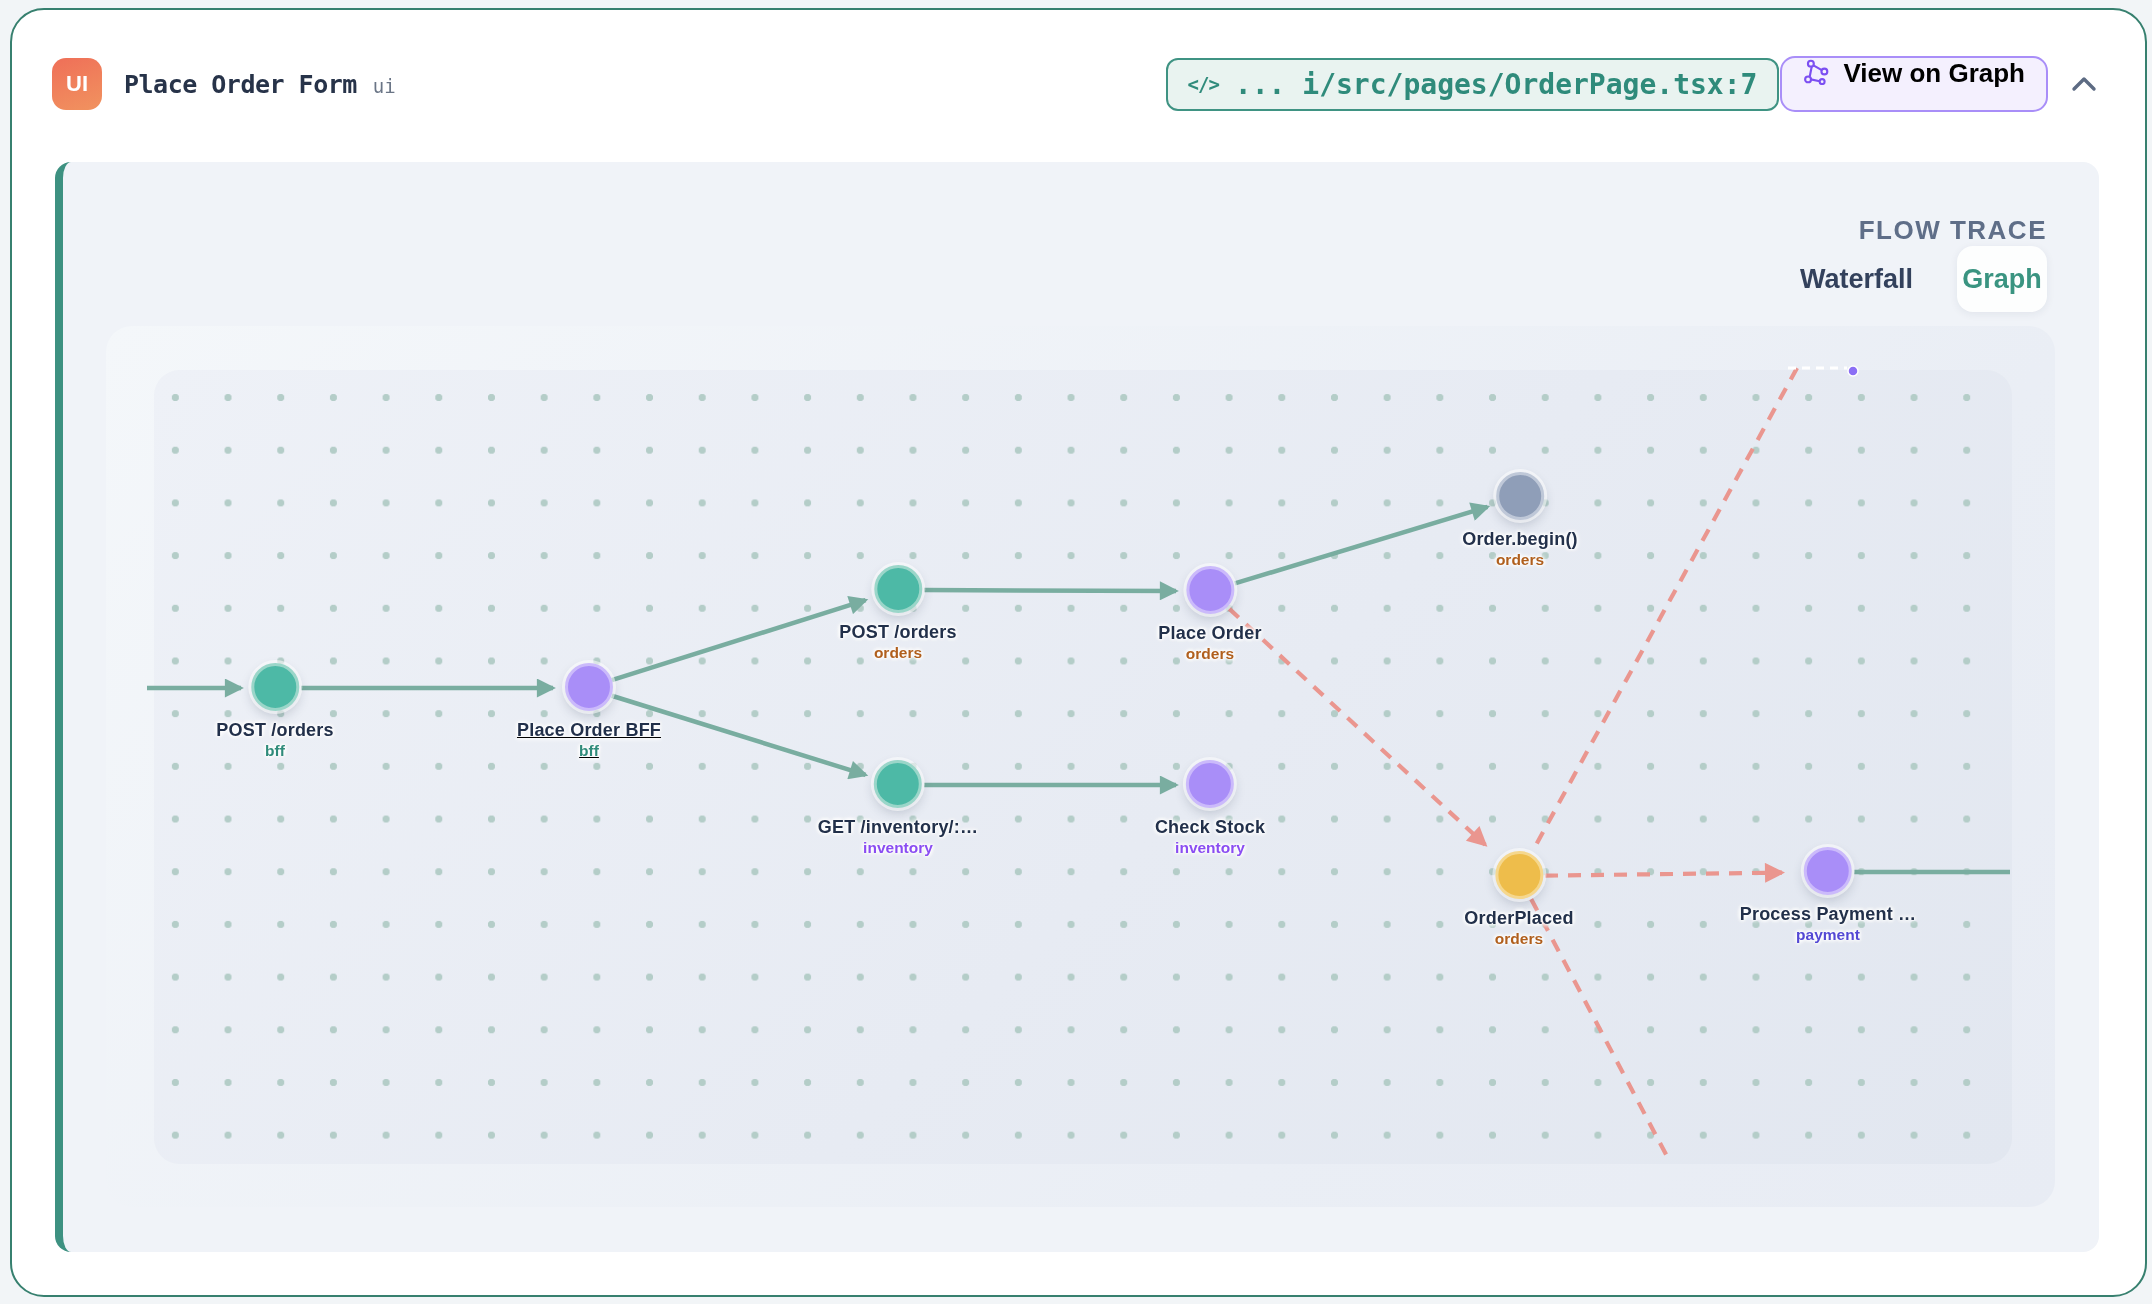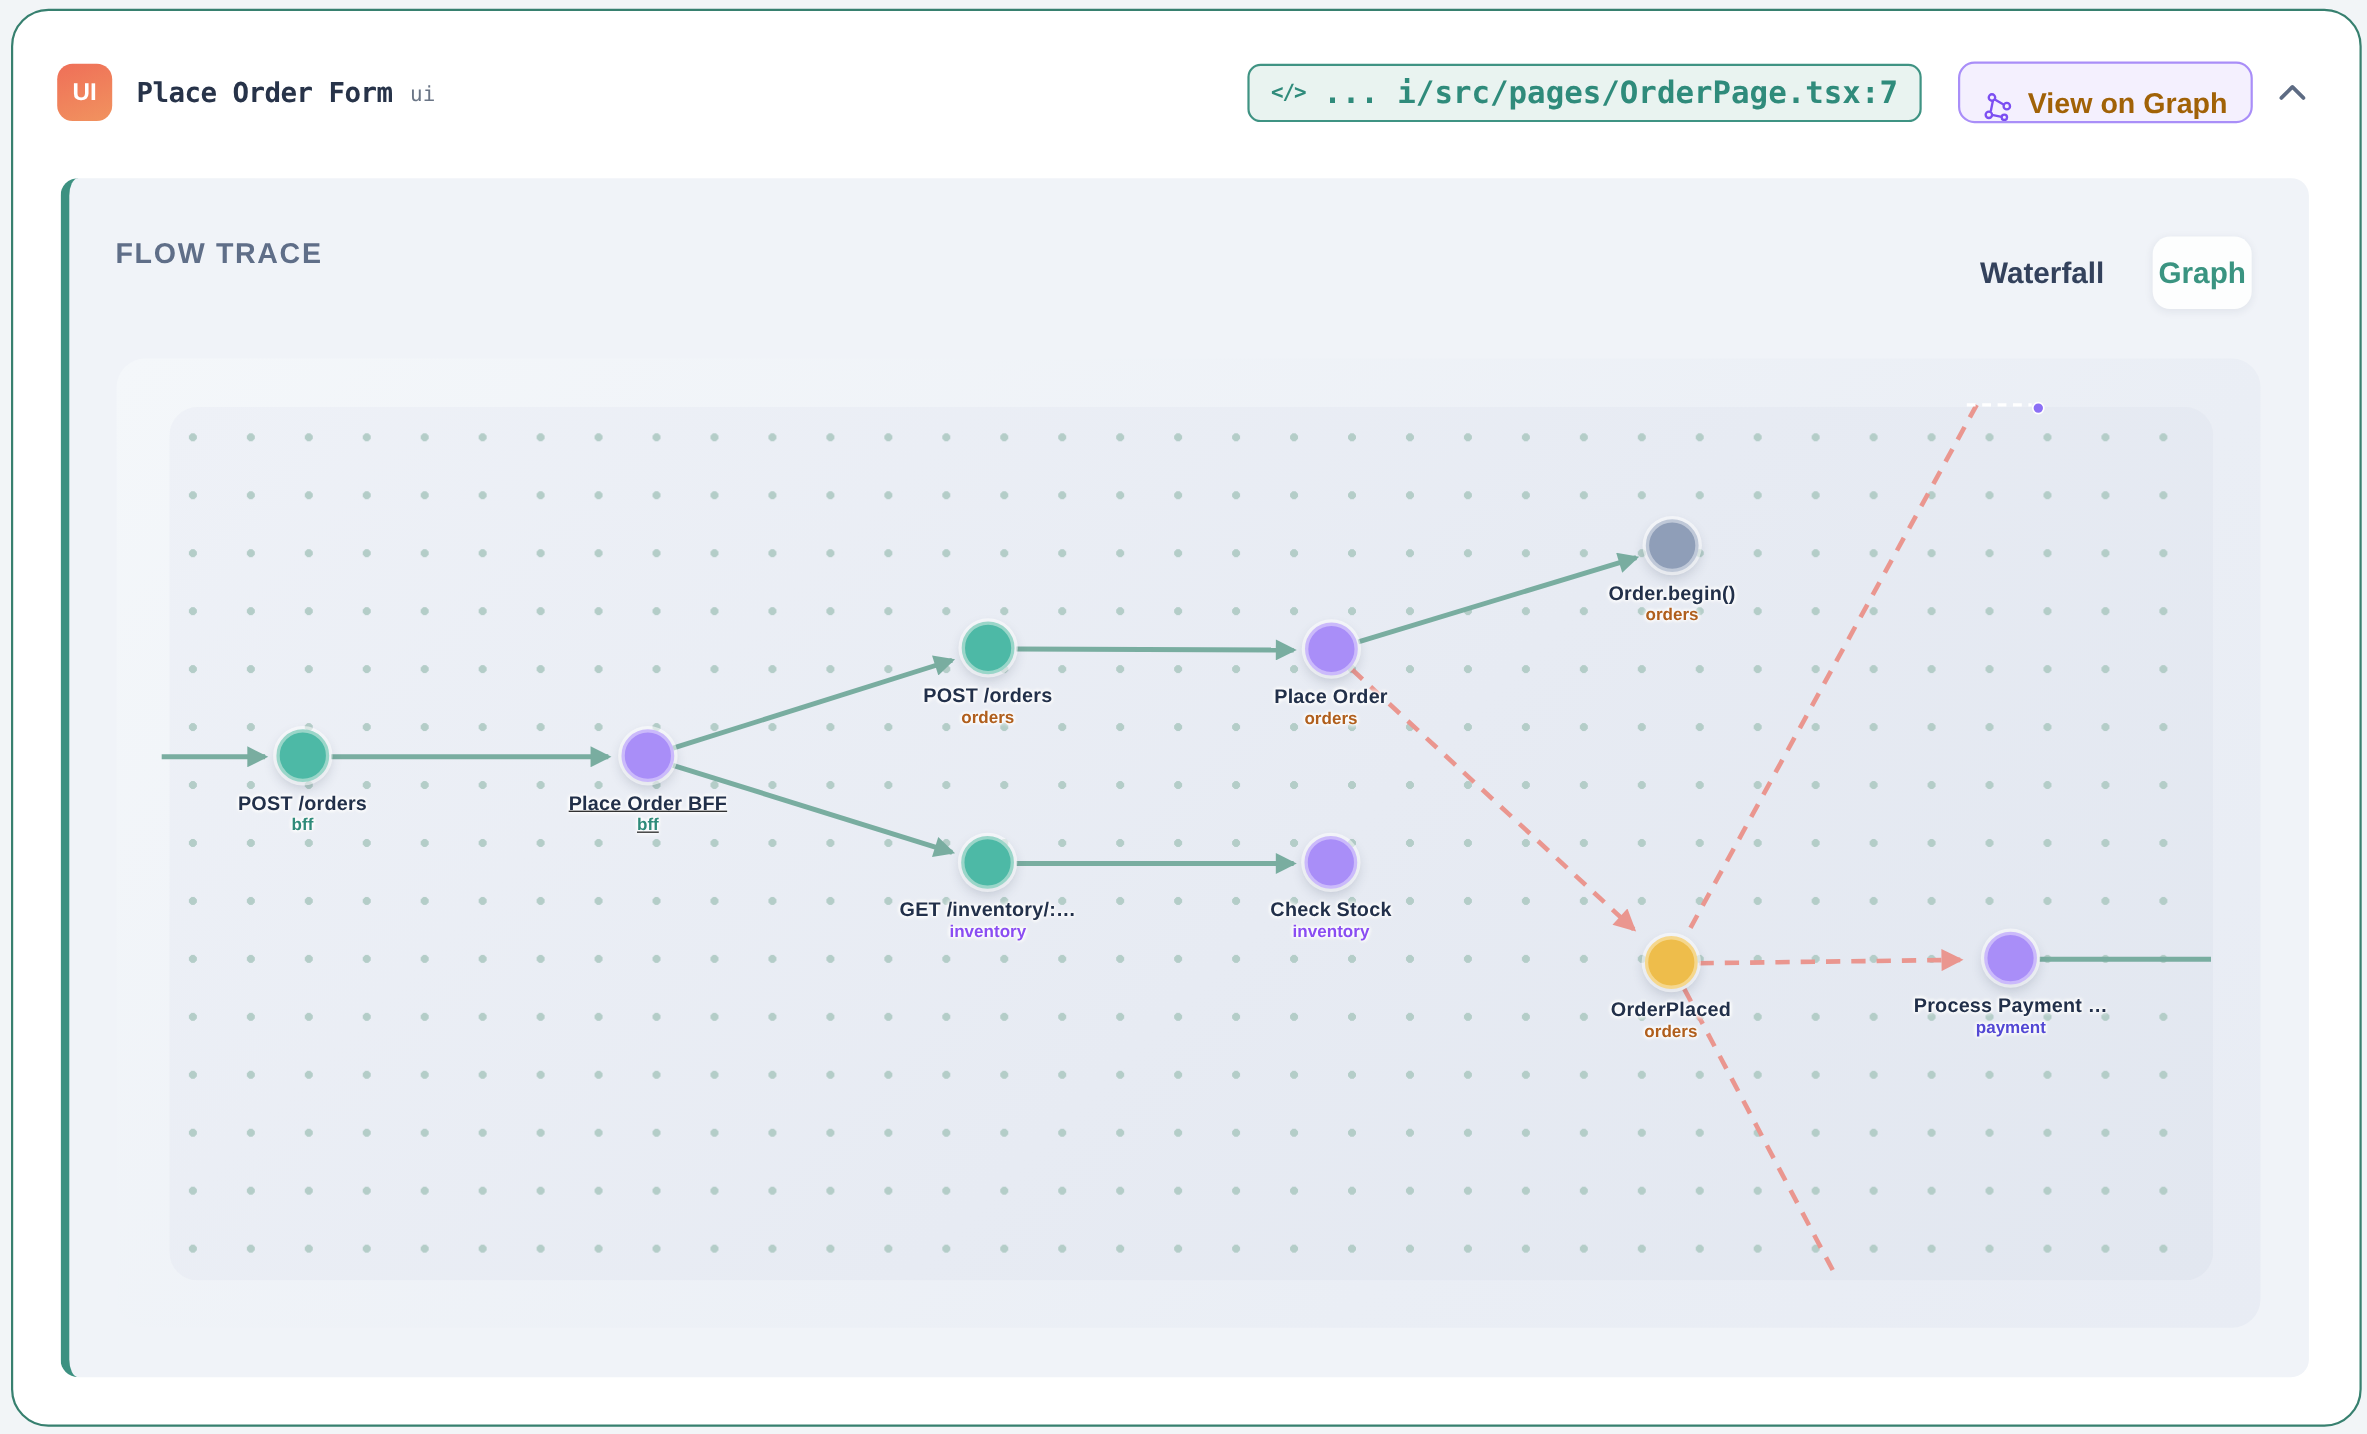--- a/index.html
+++ b/index.html
@@ -36,35 +36,35 @@
   }
   .hdr .spacer{flex:1;}
   .file-chip{
     height:53px;border:2px solid #3f9383;border-radius:12px;background:#e9f3f0;
     display:flex;align-items:center;padding:0 20px;gap:16px;cursor:pointer;
     font-family:"DejaVu Sans Mono",monospace;color:#2f8b7b;
   }
   .file-chip .code-ic{font-size:19px;font-weight:bold;letter-spacing:-1px;}
   .file-chip .path{font-size:28px;font-weight:bold;white-space:nowrap;}
   .graph-btn{
-    margin-left:33px;height:56px;border:2px solid #a98ef8;border-radius:15px;
-    background:#f4f0fe;display:flex;align-items:flex-end;padding:0 21px;gap:13px;
-    cursor:pointer;color:#a16207;font-weight:bold;font-size:26px;
+    margin-left:1px;height:56px;border:2px solid #a98ef8;border-radius:15px;
+    background:#f4f0fe;display:flex;align-items:flex-start;padding:0 21px;gap:13px;
+    cursor:pointer;color:#000000;font-weight:bold;font-size:26px;
     font-family:"Liberation Sans",sans-serif;white-space:nowrap;
   }
   .chev{margin-left:23px;display:flex;align-items:center;cursor:pointer;}
   
   .panel{
     position:absolute;left:43px;top:152px;width:2044px;height:1090px;
     background:#f0f3f8;border-left:8px solid #3d9181;border-radius:16px;
     box-sizing:border-box;
   }
   .panel-head{
-    position:absolute;left:42px;right:52px;top:53px;height:66px;
-    display:flex;align-items:flex-start;justify-content:space-between;
+    position:absolute;left:56px;right:52px;top:53px;height:66px;
+    display:flex;align-items:flex-end;justify-content:space-between;flex-direction:column;
   }
   .ft-title{
     font-size:26px;font-weight:bold;letter-spacing:1.5px;color:#5f6e88;
   }
   .toggle{display:flex;align-items:center;}
   .tab{
     font-size:27px;font-weight:bold;color:#33415c;cursor:pointer;padding:0 8px;
   }
   .tab.active{
     background:#fdfefe;color:#3a9481;border-radius:16px;

